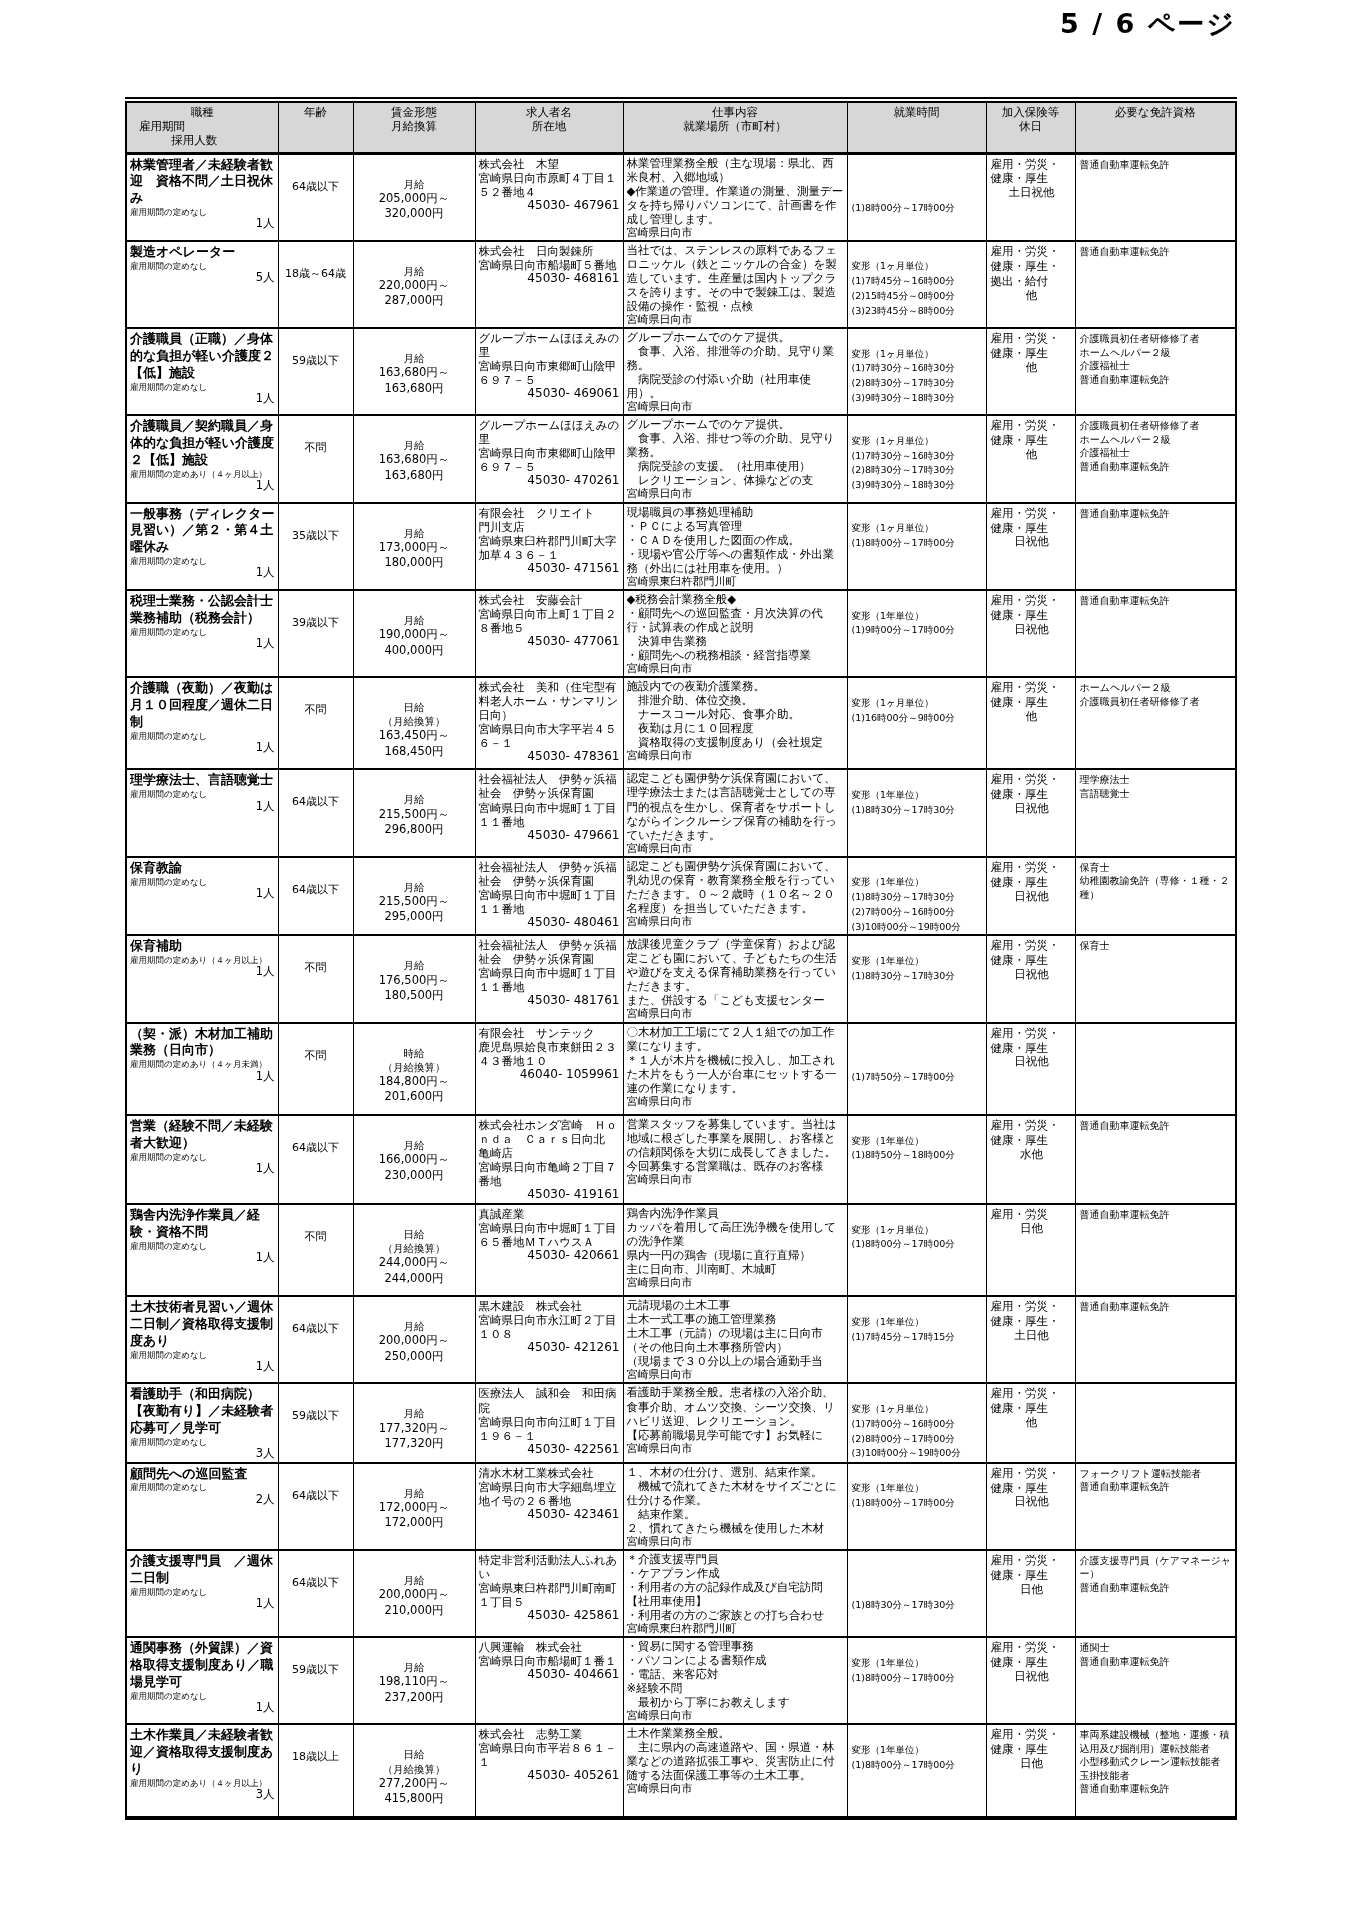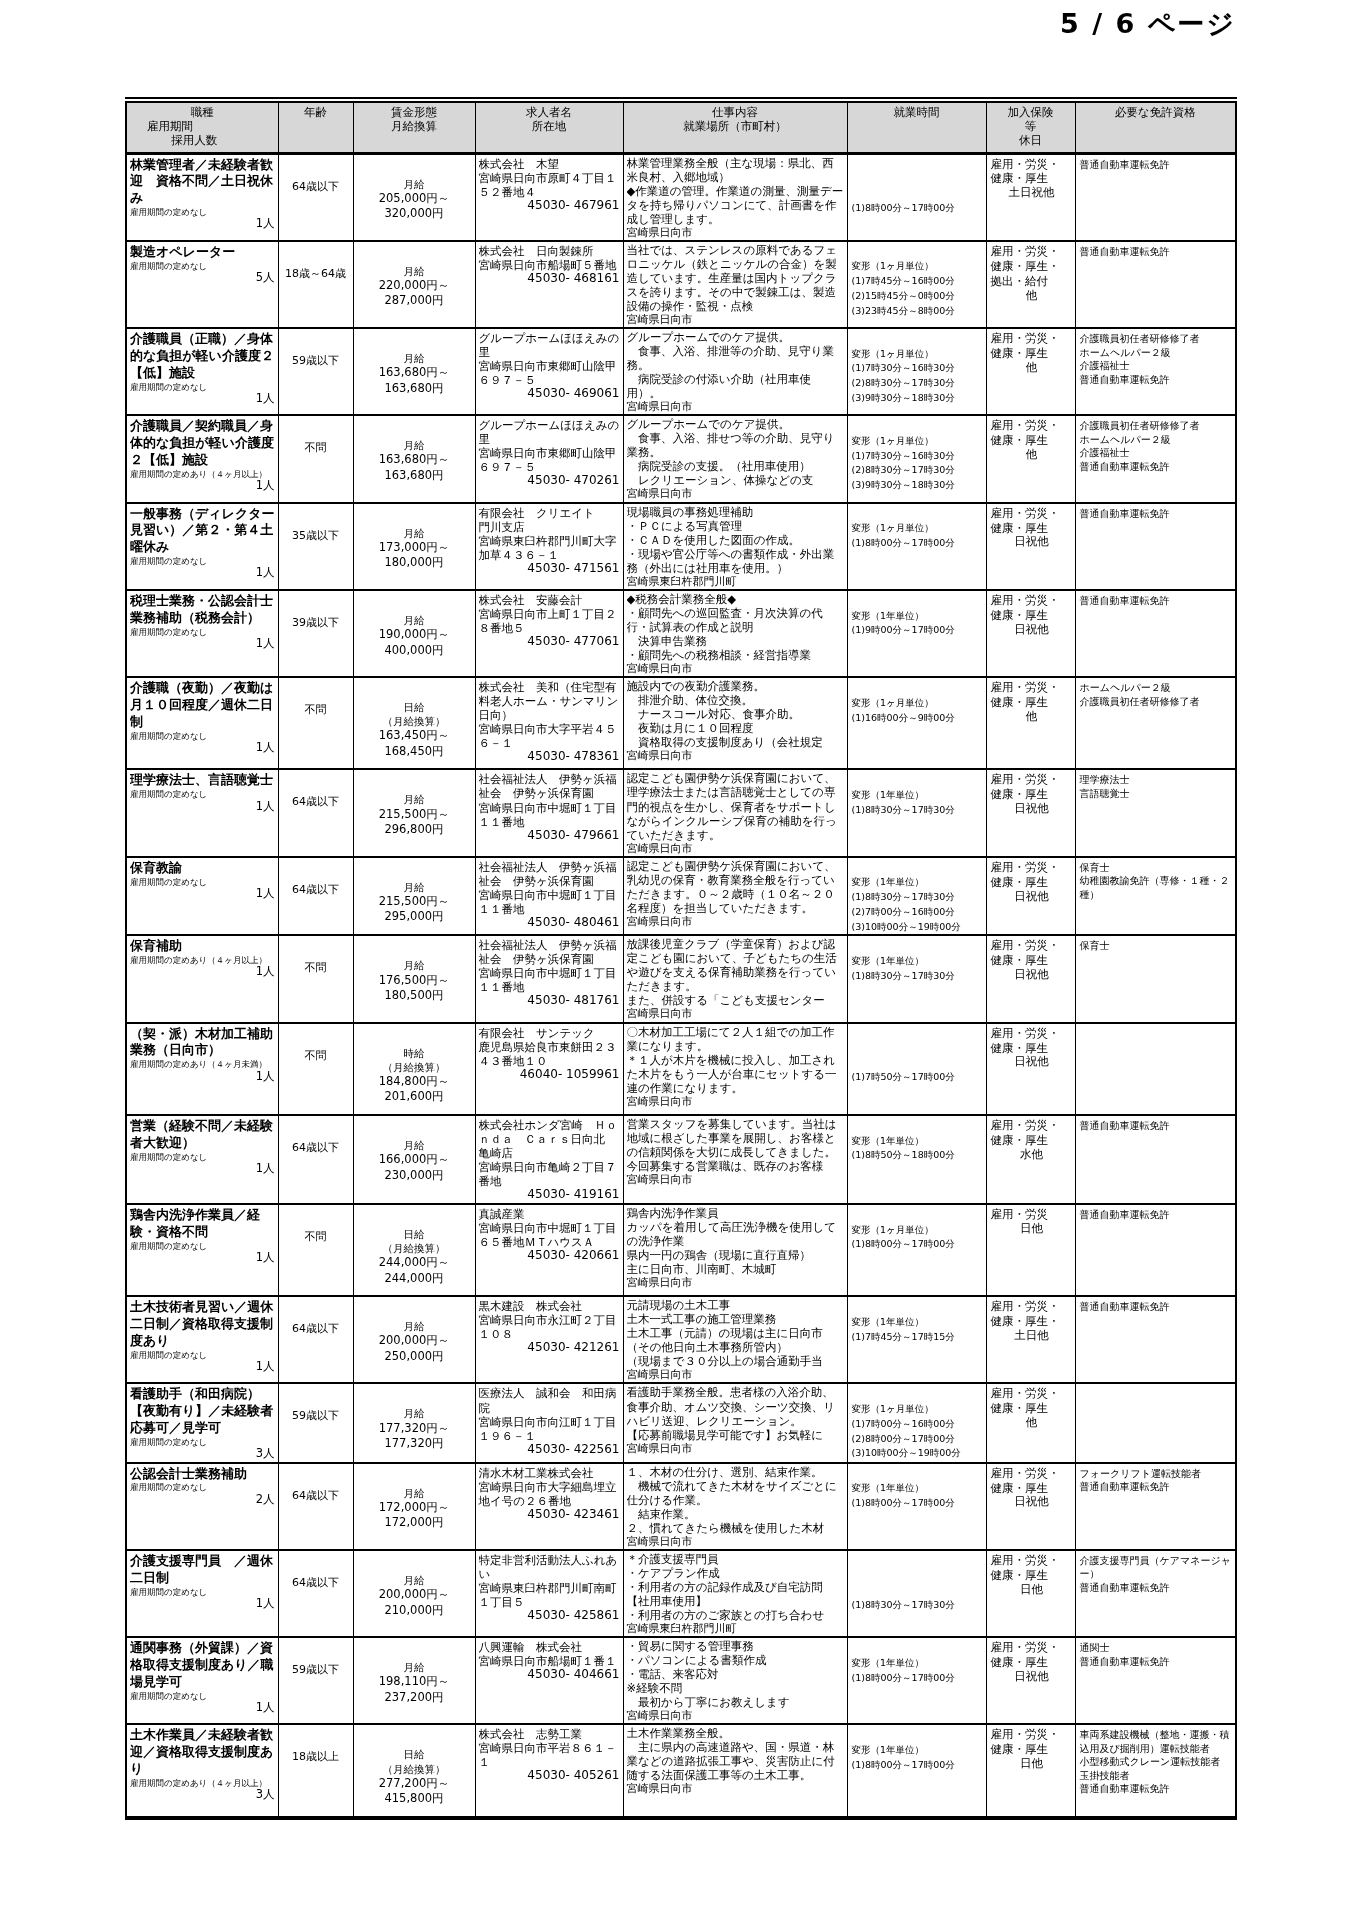--- a/index.html
+++ b/index.html
@@ -22,21 +22,21 @@
     border-left:1px solid #000;padding:0;vertical-align:top;overflow:hidden;
     font-weight:normal;
   }
   .joblist thead tr{height:53px;background:#d7d7d7;}
   .joblist thead tr{border-bottom:3px solid #000;}
   .joblist tbody tr{height:69px;border-top:2.5px solid #000;}
   .joblist tbody tr:last-child{height:92px;}
 
   
   .h-stack{display:flex;flex-direction:column;justify-content:space-between;height:100%;
-    font-size:11.5px;line-height:1.2;padding:3px 18px;}
+    font-size:11.5px;line-height:1.2;padding:3px 10px;}
   .h-center{display:flex;align-items:center;justify-content:center;height:100%;
     font-size:11.5px;padding:2px;}
   .h-top{text-align:center;}
   .h-mid{text-align:left;padding-left:2px;}
   .h-bottom-r{padding-right:16px;}
   .h-bottom-c{text-align:center;}
 
   
   .cell1{display:flex;flex-direction:column;height:100%;padding:2px 2px 1px 3px;}
   .title{font-weight:bold;font-size:13px;line-height:1.3;flex:1 1 auto;overflow:hidden;}
@@ -939,21 +939,21 @@
     <td>
       <div class="lic">
         <div class="lic-top"></div>
         <div class="lic-bottom"></div>
       </div>
     </td>
   </tr>
       <tr>
     <td>
       <div class="cell1">
-        <div class="title">公認会計士業務補助</div>
+        <div class="title">顧問先への巡回監査</div>
         <div class="period">雇用期間の定めなし</div>
         <div class="count">2人</div>
       </div>
     </td>
     <td>
       <div class="age">64歳以下</div>
     </td>
     <td>
       <div class="wage">
         <div class="wage-type">月給</div>

